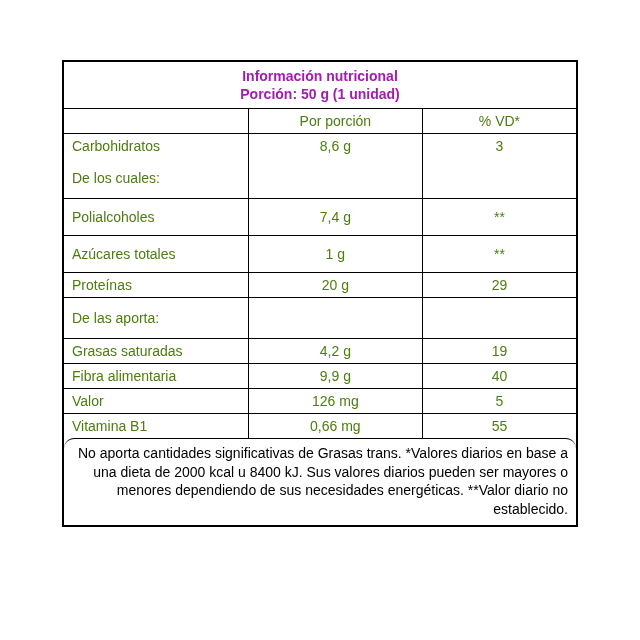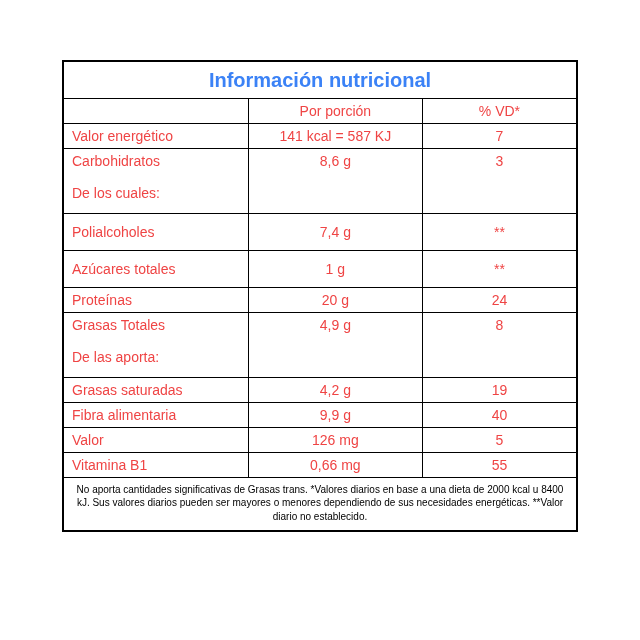--- a/index.html
+++ b/index.html
@@ -24,37 +24,37 @@
     border: 2px solid #000000;
     box-sizing: border-box;
     background: #ffffff;
   }
   .title-block {
     text-align: center;
     padding: 6px 4px 5px 4px;
     border-bottom: 1px solid #000000;
   }
   .title-line {
-    font-size: 20px;
+    font-size: 14px;
     font-weight: bold;
-    color: #3b82f6;
+    color: #a21caf;
     line-height: 1.25;
   }
   table.nutri {
     width: 100%;
     border-collapse: collapse;
     table-layout: fixed;
   }
   table.nutri col.c-name { width: 36%; }
   table.nutri col.c-val  { width: 34%; }
   table.nutri col.c-vd   { width: 30%; }
 
   table.nutri th, table.nutri td {
     font-size: 14px;
-    color: #ef4444;
+    color: #4d7c0f;
     padding: 4px 6px;
     vertical-align: middle;
   }
   table.nutri th {
     font-weight: normal;
     text-align: center;
     border-bottom: 1px solid #000000;
   }
   th.c-head-blank { border-bottom: 1px solid #000000; }
   table.nutri td.name {
@@ -81,57 +81,54 @@
   
   table.nutri td.name, table.nutri th.c-head-blank {
     border-right: 1px solid #000000;
   }
   table.nutri td.val, table.nutri th.c-head-val {
     border-right: 1px solid #000000;
   }
   .footnote {
     border-top: 1px solid #000000;
     padding: 5px 8px 7px 8px;
-    font-size: 10px;
+    font-size: 14px;
     line-height: 1.33;
     color: #000000;
-    text-align: center;
+    text-align: right;
+    border-radius: 10px;
   }
 </style>
 </head>
 <body>
 
 <div id="page">
 
   <div class="nutrition-panel">
 
     <div class="title-block">
       <div class="title-line">Información nutricional</div>
+      <div class="title-line">Porción: 50 g (1 unidad)</div>
     </div>
 
     <table class="nutri">
       <colgroup>
         <col class="c-name">
         <col class="c-val">
         <col class="c-vd">
       </colgroup>
       <thead>
         <tr>
           <th class="c-head-blank"></th>
           <th class="c-head-val">Por porción</th>
           <th class="c-head-vd">% VD*</th>
         </tr>
       </thead>
       <tbody>
 
-        <tr class="rowline">
-          <td class="name">Valor energético</td>
-          <td class="val">141 kcal = 587 KJ</td>
-          <td class="vd">7</td>
-        </tr>
 
         <tr class="noline">
           <td class="name">Carbohidratos</td>
           <td class="val">8,6 g</td>
           <td class="vd">3</td>
         </tr>
 
         <tr class="rowline tall">
           <td class="name">De los cuales:</td>
           <td class="val"></td>
@@ -147,28 +144,23 @@
         <tr class="rowline tall2">
           <td class="name">Azúcares totales</td>
           <td class="val">1 g</td>
           <td class="vd">**</td>
         </tr>
 
 
         <tr class="rowline">
           <td class="name">Proteínas</td>
           <td class="val">20 g</td>
-          <td class="vd">24</td>
+          <td class="vd">29</td>
         </tr>
 
-        <tr class="noline">
-          <td class="name">Grasas Totales</td>
-          <td class="val">4,9 g</td>
-          <td class="vd">8</td>
-        </tr>
 
         <tr class="rowline tall">
           <td class="name">De las aporta:</td>
           <td class="val"></td>
           <td class="vd"></td>
         </tr>
 
         <tr class="rowline">
           <td class="name">Grasas saturadas</td>
           <td class="val">4,2 g</td>

